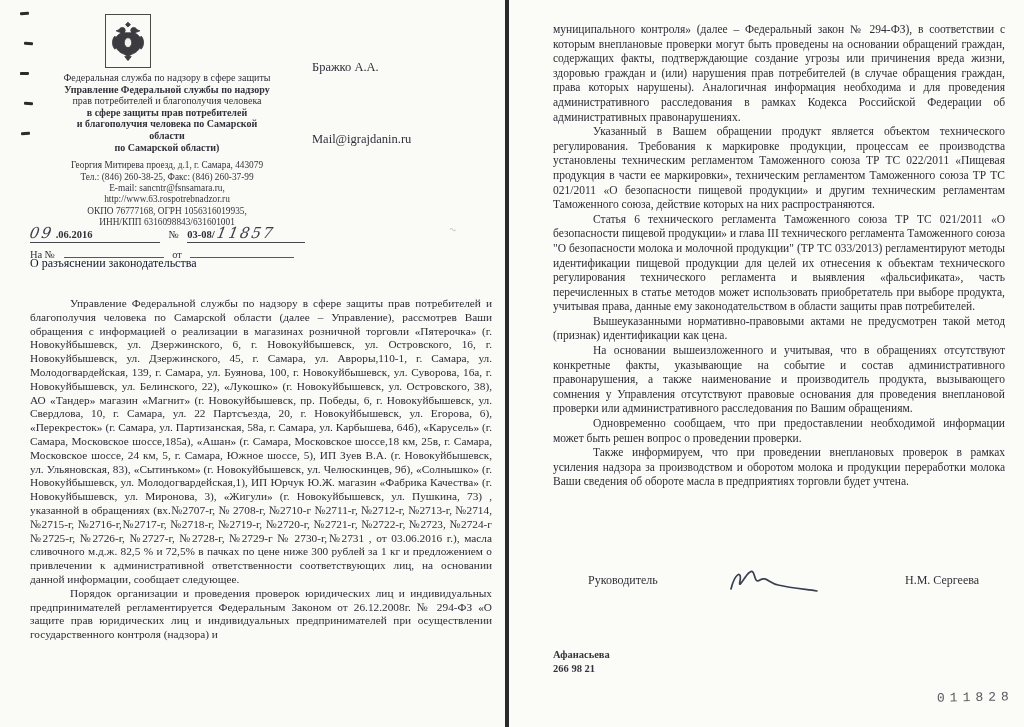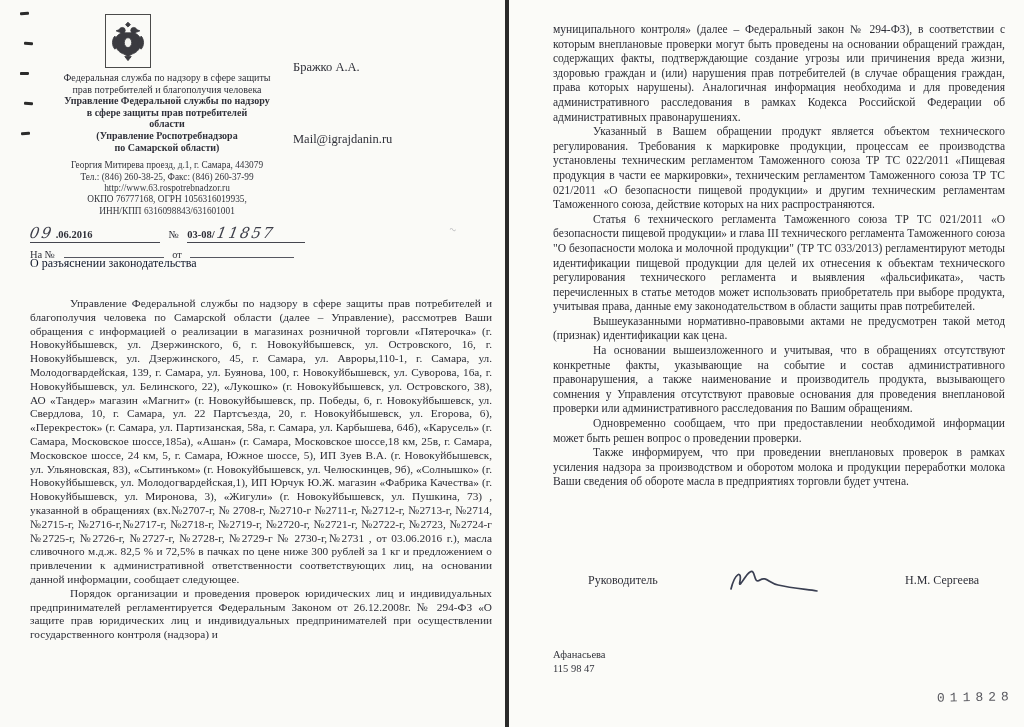--- a/index.html
+++ b/index.html
@@ -20,37 +20,37 @@
   .cl{display:block;font-size:9.3px;line-height:11.4px;color:#33343c;}
 
   .date-row{position:absolute;left:30px;top:224px;width:285px;font-size:10.5px;}
   .date-slot{display:inline-block;border-bottom:1px solid #44454e;}
   .hand{font-family:"DejaVu Serif",serif;font-style:italic;font-size:15px;color:#3d3e49;
         transform:skewX(-10deg);display:inline-block;letter-spacing:2px;}
   .printed-bold{font-weight:bold;}
   .ref-row{position:absolute;left:30px;top:246px;width:285px;font-size:10.5px;color:#33343c;}
   .blank-line{display:inline-block;border-bottom:1px solid #565760;height:11px;}
 
-  .recipient{position:absolute;left:293px;top:60px;width:190px;font-size:12.5px;color:#2f3039;}
+  .recipient{position:absolute;left:312px;top:60px;width:190px;font-size:12.5px;color:#2f3039;}
   .recipient .email{margin-top:57px;}
 
   
   .subject{position:absolute;left:30px;top:256px;font-size:12px;color:#0f172a;}
   .body1{position:absolute;left:30px;top:290px;width:462px;margin-top:7px;}
   .body2{position:absolute;left:44px;top:22px;width:452px;}
   .body1 p,.body2 p{margin:0;text-align:justify;font-size:11.3px;line-height:13.8px;color:#2c2d36;}
   .body2 p{font-size:11.5px;line-height:14.6px;}
   .ind{text-indent:40px;}
 
   
   .sig-row{position:absolute;left:44px;top:565px;width:452px;height:34px;font-size:12px;color:#2e2f38;}
   .sig-title{position:absolute;left:35px;top:8px;}
   .sig-scribble{position:absolute;left:170px;top:0px;}
   .sig-name{position:absolute;left:352px;top:8px;}
-  .footer{position:absolute;left:44px;top:648px;font-size:10.5px;line-height:14px;color:#33343c;}
+  .footer{position:absolute;left:44px;top:648px;font-size:10.5px;line-height:14px;color:#33343c;font-weight:bold;}
   .stamp-number{position:absolute;left:428px;top:690px;font-family:"Liberation Mono","DejaVu Sans Mono",monospace;
                 font-size:13px;letter-spacing:5px;color:#5a5a60;transform:rotate(-1deg);}
 
   
   .edge-mark{position:absolute;width:9px;height:3px;background:#2b2b2b;border-radius:1px;}
   .smudge{position:absolute;left:450px;top:224px;width:14px;height:10px;color:#8a8a90;
           font-size:12px;font-style:italic;transform:rotate(20deg);opacity:.6;}
 </style>
 </head>
 <body>
@@ -76,29 +76,30 @@
             <path d="M32.5 12 l4 1.6 -4 1.6 z"></path>
             <path d="M15 16 C8 18 5 24 6 31 C8 37 13 41 17 42 L22 45 L27 42 C31 41 36 37 38 31 C39 24 36 18 29 16 Z"></path>
             <path d="M6 20 C2 24 2 32 6 36 L11 30 Z" fill="#3b3b40"></path>
             <path d="M38 20 C42 24 42 32 38 36 L33 30 Z" fill="#3b3b40"></path>
             <path d="M18 45 L22 50 L26 45 Z"></path>
           </g>
           <ellipse cx="22" cy="28" rx="4.5" ry="6" fill="#f2f2ee" stroke="#3b3b40" stroke-width="1"></ellipse>
         </svg>
       </div>
       <span class="hl">Федеральная служба по надзору в сфере защиты</span>
+      <span class="hl bold">Управление Федеральной службы по надзору</span>
       <span class="hl">прав потребителей и благополучия человека</span>
-      <span class="hl bold">Управление Федеральной службы по надзору</span>
       <span class="hl bold">в сфере защиты прав потребителей</span>
+      <span class="hl bold">и благополучия человека по Самарской</span>
       <span class="hl bold">области</span>
-      <span class="hl bold">(Управление Роспотребнадзора</span>
       <span class="hl bold">по Самарской области)</span>
       <div class="contact">
         <span class="cl">Георгия Митирева проезд, д.1, г. Самара, 443079</span>
         <span class="cl">Тел.: (846) 260-38-25, Факс: (846) 260-37-99</span>
+        <span class="cl">E-mail: sancntr@fsnsamara.ru,</span>
         <span class="cl">http://www.63.rospotrebnadzor.ru</span>
         <span class="cl">ОКПО 76777168, ОГРН 1056316019935,</span>
         <span class="cl">ИНН/КПП 6316098843/631601001</span>
       </div>
     </div>
 
     <div class="date-row">
       <span class="date-slot" style="width:130px;">
         <span class="hand">09</span>
         <span class="printed-bold">.06.2016</span>
@@ -148,18 +149,18 @@
       <span class="sig-scribble">
         <svg width="100" height="30" viewBox="0 0 100 30" aria-hidden="true">
           <path d="M8 24 C12 8, 19 5, 17 16 C15 26, 22 10, 27 7 C33 3, 30 20, 37 15 C43 11, 46 18, 55 20 C68 23, 80 24, 94 26" stroke="#3a3f52" fill="none" stroke-width="1.7" stroke-linecap="round"></path>
         </svg>
       </span>
       <span class="sig-name">Н.М. Сергеева</span>
     </div>
 
     <div class="footer">
       <div>Афанасьева</div>
-      <div>115 98 47</div>
+      <div>266 98 21</div>
     </div>
 
     <div class="stamp-number">011828</div>
   </div>
 </div>
 
 </body></html>

